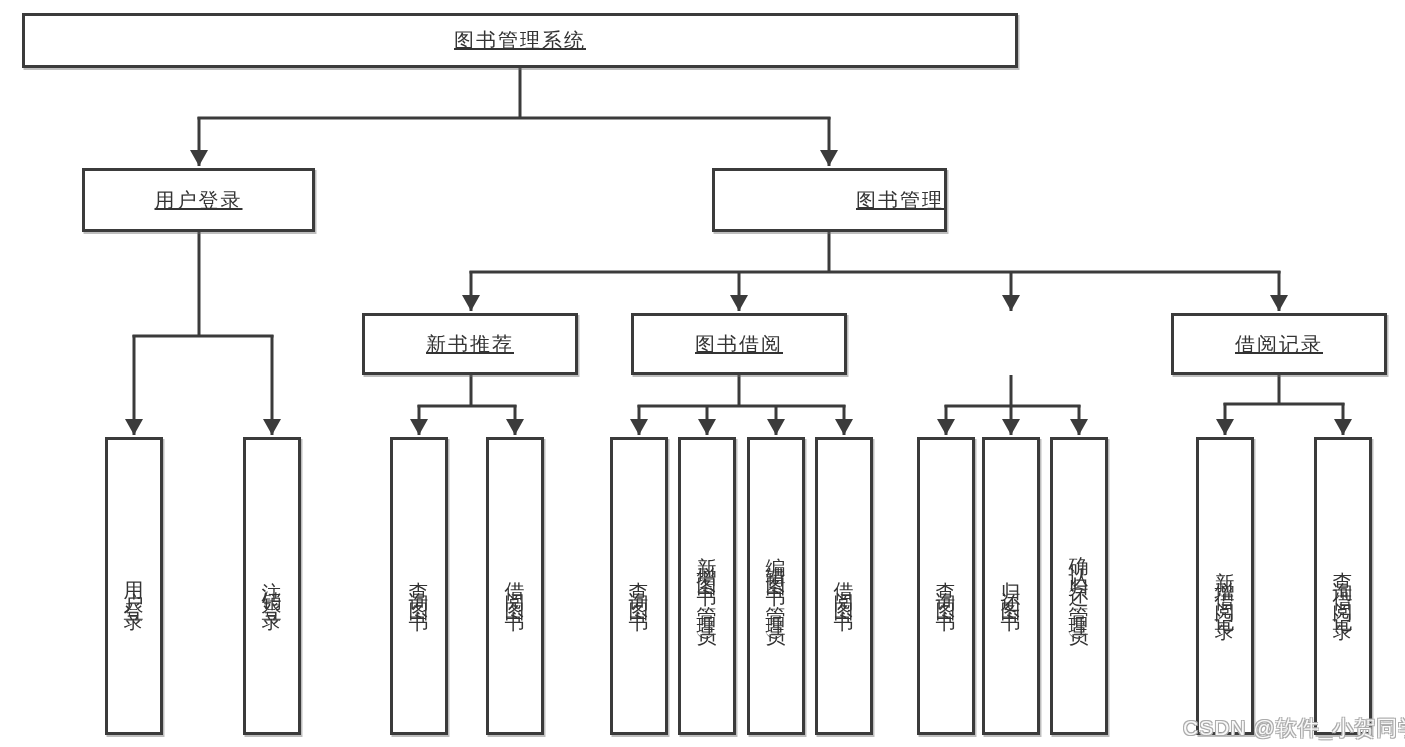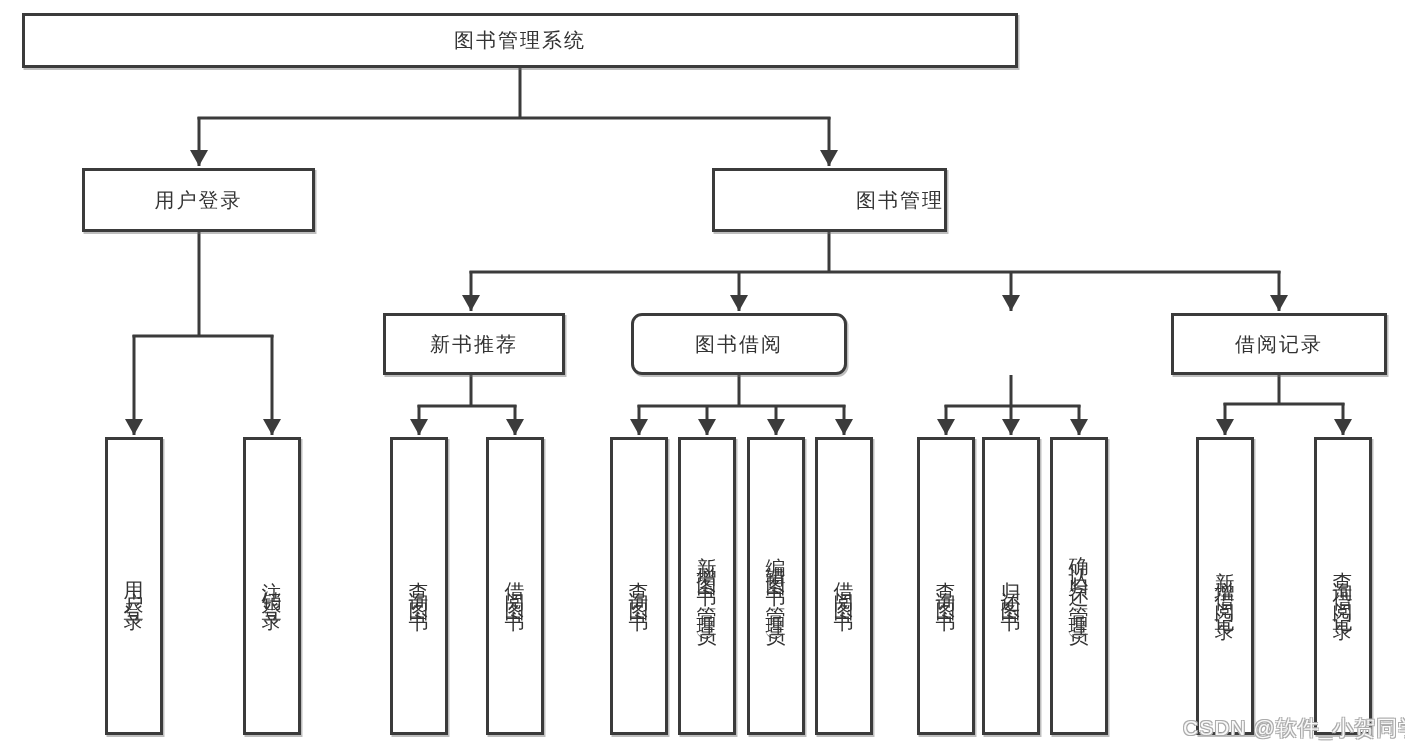--- a/index.html
+++ b/index.html
@@ -10,21 +10,21 @@
     background:#ffffff; overflow:hidden;
   }
   svg.connectors { position:absolute; left:0; top:0; z-index:1; }
   .box {
     position:absolute; z-index:2;
     border:3px solid #3b3b3b; background:#ffffff;
     display:flex; align-items:center; justify-content:center;
     color:#333333;
     box-shadow:1.5px 2px 0 rgba(110,110,110,0.45);
   }
-  .hlabel { font-size:20px; letter-spacing:2px; white-space:nowrap; }
+  .hlabel { font-size:20px; letter-spacing:2px; white-space:nowrap;text-decoration:underline; }
   .root  { left:22px;  top:13px;  width:996px; height:55px; }
   .lvl2  { top:168px; height:64px; }
   .lvl3  { top:313px; height:62px; }
   .leaf  { top:437px; height:298px; width:58px; }
   .vtext {
     writing-mode:vertical-rl;
     font-size:20px; letter-spacing:10px;
     color:#333333; line-height:1;
   }
   .watermark {
@@ -95,24 +95,24 @@
     <span class="hlabel">图书管理系统</span>
   </div>
 
   <div class="box lvl2" style="left:82px; width:233px;">
     <span class="hlabel">用户登录</span>
   </div>
   <div class="box lvl2" style="left:712px; width:235px;justify-content:flex-end;">
     <span class="hlabel">图书管理</span>
   </div>
 
-  <div class="box lvl3" style="left:383px; width:182px;">
+  <div class="box lvl3" style="left:362px; width:216px;">
     <span class="hlabel">新书推荐</span>
   </div>
-  <div class="box lvl3" style="left:631px; width:216px;border-radius:11px;">
+  <div class="box lvl3" style="left:631px; width:216px;">
     <span class="hlabel">图书借阅</span>
   </div>
   <div class="box lvl3" style="left:1171px; width:216px;text-align:right;">
     <span class="hlabel">借阅记录</span>
   </div>
 
   <div class="box leaf" style="left:105px;">
     <span class="vtext">用户登录</span>
   </div>
   <div class="box leaf" style="left:243px;">

